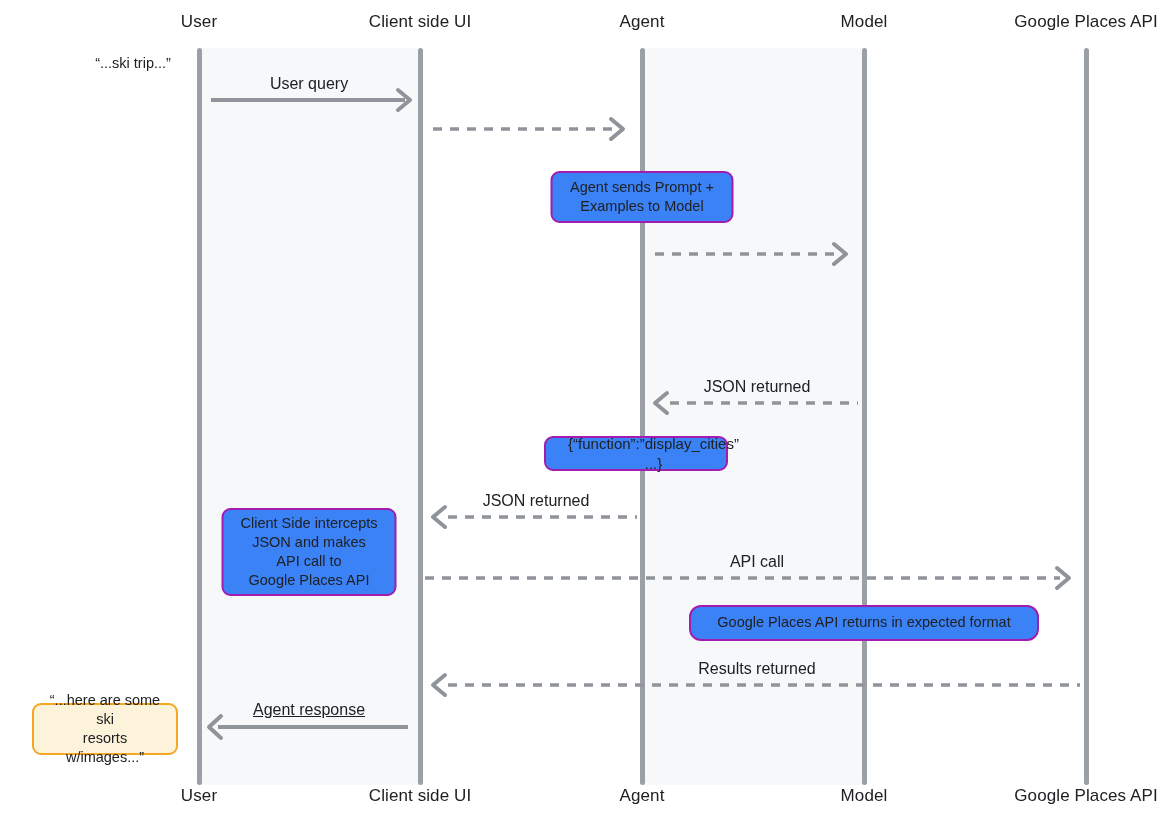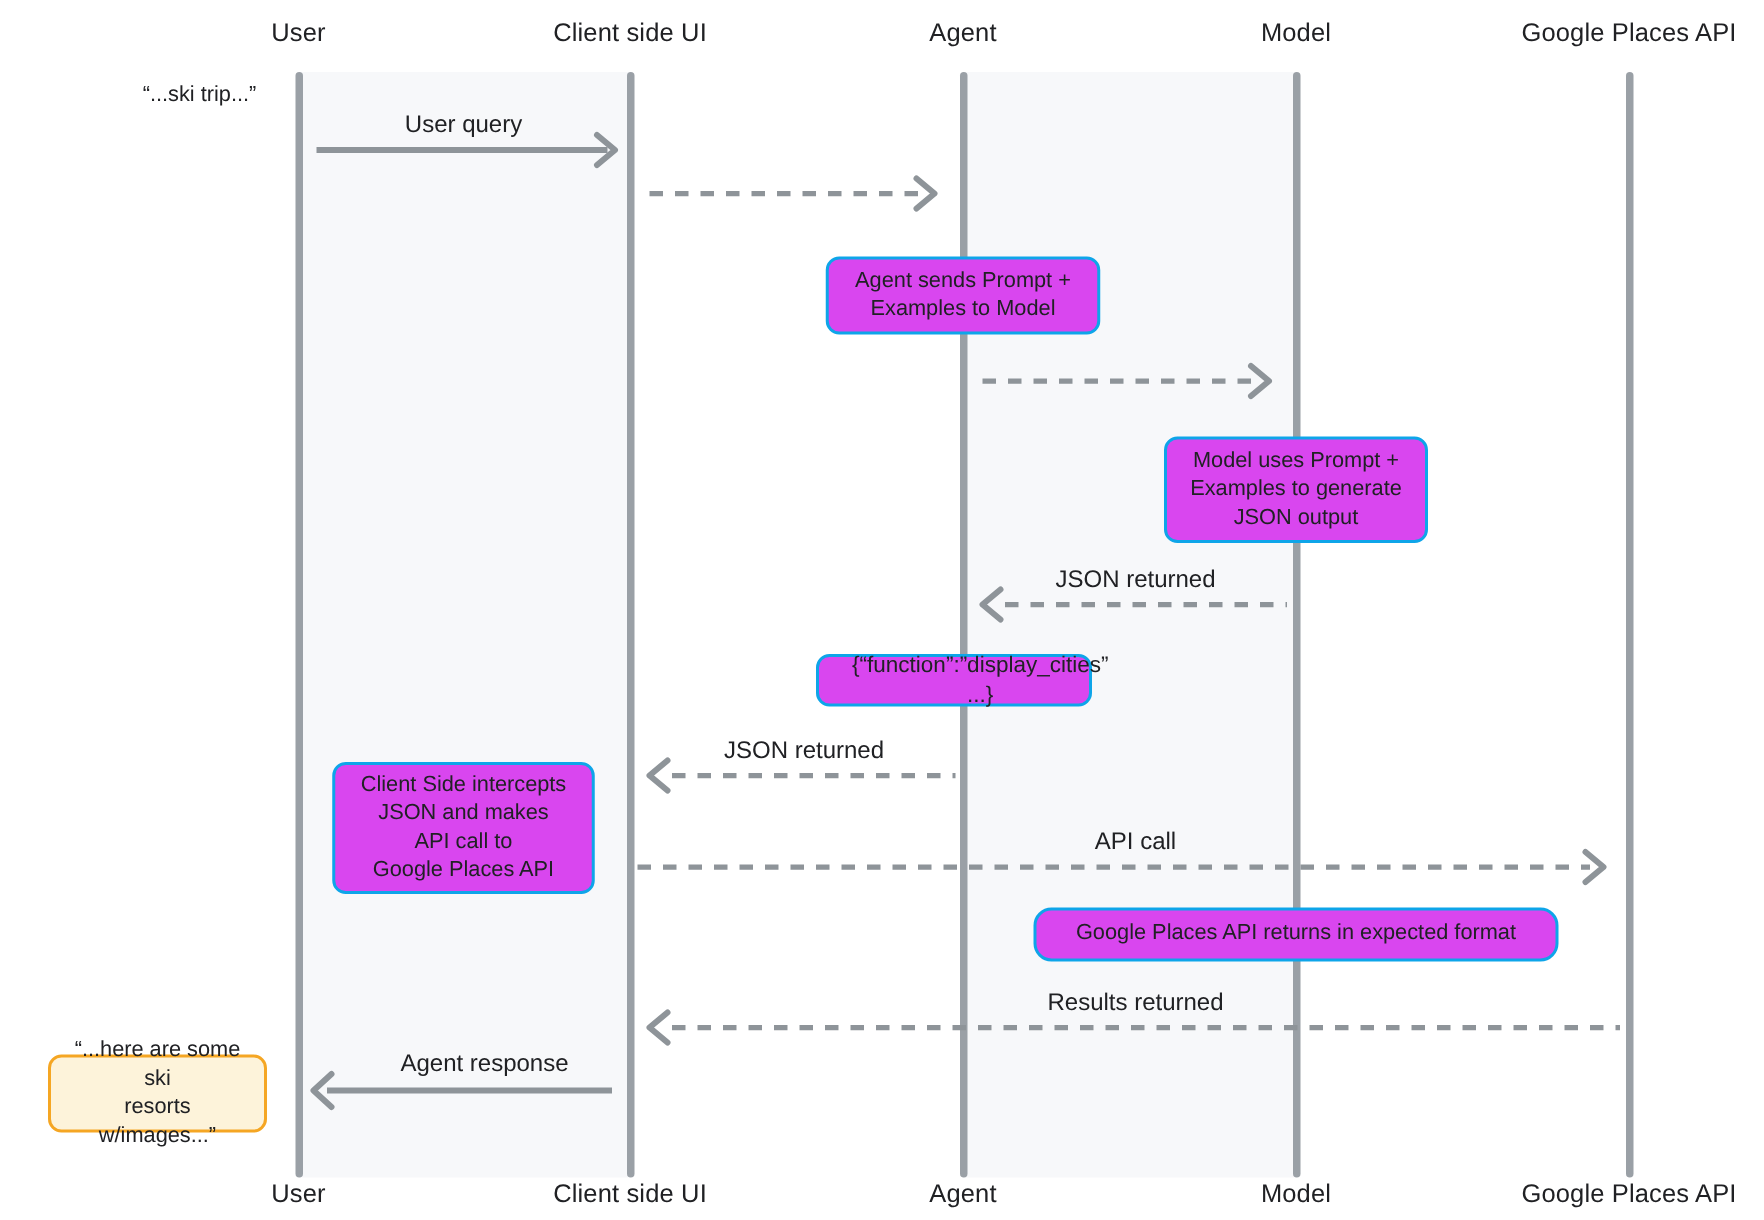--- a/index.html
+++ b/index.html
@@ -70,22 +70,22 @@
     justify-content: center;
     text-align: center;
     font-size: 14.5px;
     line-height: 1.32;
     color: #202124;
     padding: 7px 11px;
     transform: translateX(-50%);
     white-space: pre-line;
   }
   .note.blue {
-    background: #d946ef;
-    border: 2px solid #0ea5e9;
+    background: #3b82f6;
+    border: 2px solid #a21caf;
   }
   .note.orange {
     background: #fdf3da;
     border: 2px solid #f5a623;
   }
   .note.mono-ish {
     font-size: 15px;
   }
 </style>
 </head>
@@ -158,28 +158,25 @@
       <line x1="218" y1="727" x2="408" y2="727" stroke="#8e9499" stroke-width="4" stroke-linecap="butt"></line>
       <polyline points="221,716 209,727 221,738" fill="none" stroke="#8e9499" stroke-width="4" stroke-linecap="round" stroke-linejoin="round"></polyline>
     </g>
   </svg>
 
   <div class="msg-label" style="left:309px; top:75px;">User query</div>
   <div class="msg-label" style="left:757px; top:378px;">JSON returned</div>
   <div class="msg-label" style="left:536px; top:492px;">JSON returned</div>
   <div class="msg-label" style="left:757px; top:553px;">API call</div>
   <div class="msg-label" style="left:757px; top:660px;">Results returned</div>
-  <div class="msg-label" style="left:323px; top:701px;">Agent response</div>
+  <div class="msg-label" style="left:309px; top:701px;text-decoration:underline;">Agent response</div>
 
   <div class="note blue" style="left:642px; top:171px; width:183px; height:52px;">Agent sends Prompt +
 Examples to Model</div>
 
-  <div class="note blue" style="left:864px; top:291px; width:176px; height:71px;">Model uses Prompt +
-Examples to generate
-JSON output</div>
 
   <div class="note blue mono-ish" style="left:636px; top:436px; width:184px; height:35px;padding-left:46px;">{“function”:”display_cities” ...}</div>
 
   <div class="note blue" style="left:309px; top:508px; width:175px; height:88px;">Client Side intercepts
 JSON and makes
 API call to
 Google Places API</div>
 
   <div class="note blue" style="left:864px; top:605px; width:350px; height:36px;border-radius:12px;">Google Places API returns in expected format</div>
 

